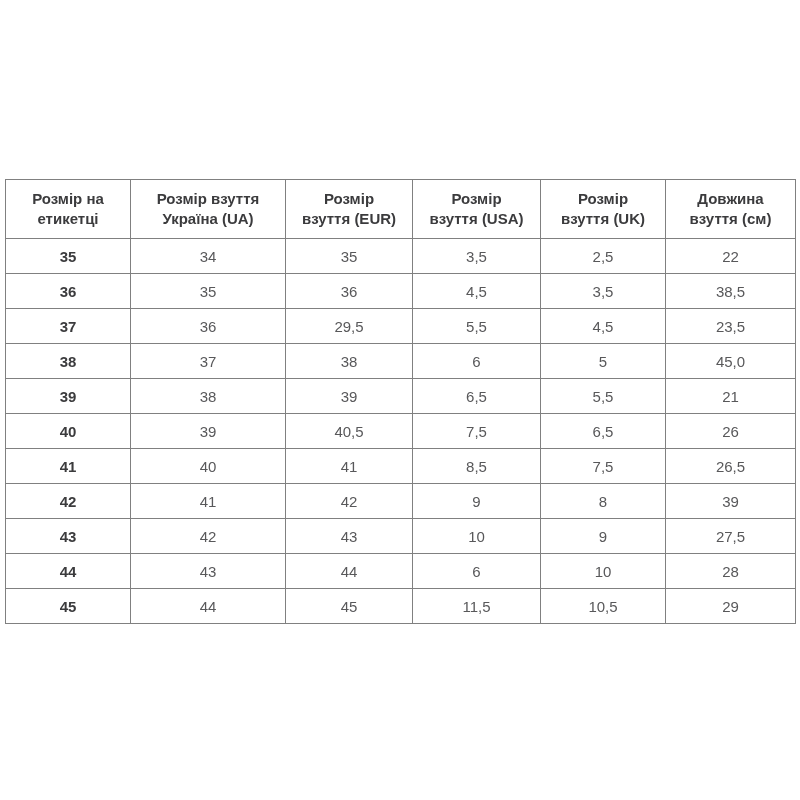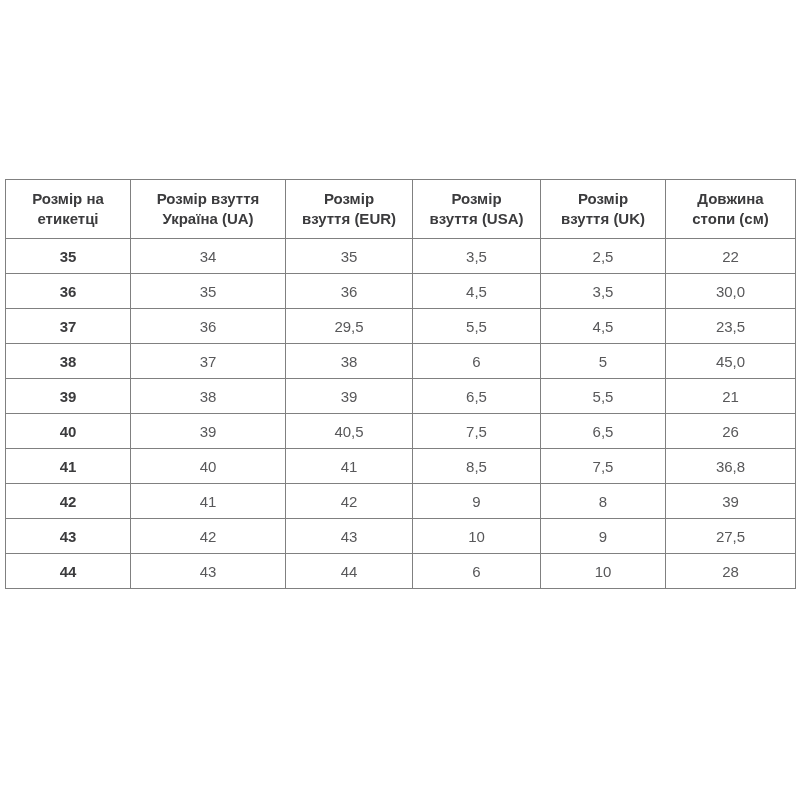--- a/index.html
+++ b/index.html
@@ -77,39 +77,39 @@
 етикетці</th>
           <th>Розмір взуття
 Україна (UA)</th>
           <th>Розмір
 взуття (EUR)</th>
           <th>Розмір
 взуття (USA)</th>
           <th>Розмір
 взуття (UK)</th>
           <th>Довжина
-стопи (см)</th>
+взуття (см)</th>
         </tr>
     </thead>
     <tbody>
         <tr>
           <td>35</td>
           <td>34</td>
           <td>35</td>
           <td>3,5</td>
           <td>2,5</td>
           <td>22</td>
         </tr>
         <tr>
           <td>36</td>
           <td>35</td>
           <td>36</td>
           <td>4,5</td>
           <td>3,5</td>
-          <td>30,0</td>
+          <td>38,5</td>
         </tr>
         <tr>
           <td>37</td>
           <td>36</td>
           <td>29,5</td>
           <td>5,5</td>
           <td>4,5</td>
           <td>23,5</td>
         </tr>
         <tr>
@@ -135,21 +135,21 @@
           <td>7,5</td>
           <td>6,5</td>
           <td>26</td>
         </tr>
         <tr>
           <td>41</td>
           <td>40</td>
           <td>41</td>
           <td>8,5</td>
           <td>7,5</td>
-          <td>36,8</td>
+          <td>26,5</td>
         </tr>
         <tr>
           <td>42</td>
           <td>41</td>
           <td>42</td>
           <td>9</td>
           <td>8</td>
           <td>39</td>
         </tr>
         <tr>
@@ -161,15 +161,23 @@
           <td>27,5</td>
         </tr>
         <tr>
           <td>44</td>
           <td>43</td>
           <td>44</td>
           <td>6</td>
           <td>10</td>
           <td>28</td>
         </tr>
+        <tr>
+          <td>45</td>
+          <td>44</td>
+          <td>45</td>
+          <td>11,5</td>
+          <td>10,5</td>
+          <td>29</td>
+        </tr>
       </tbody>
   </table>
 </div>
 
 </body></html>

